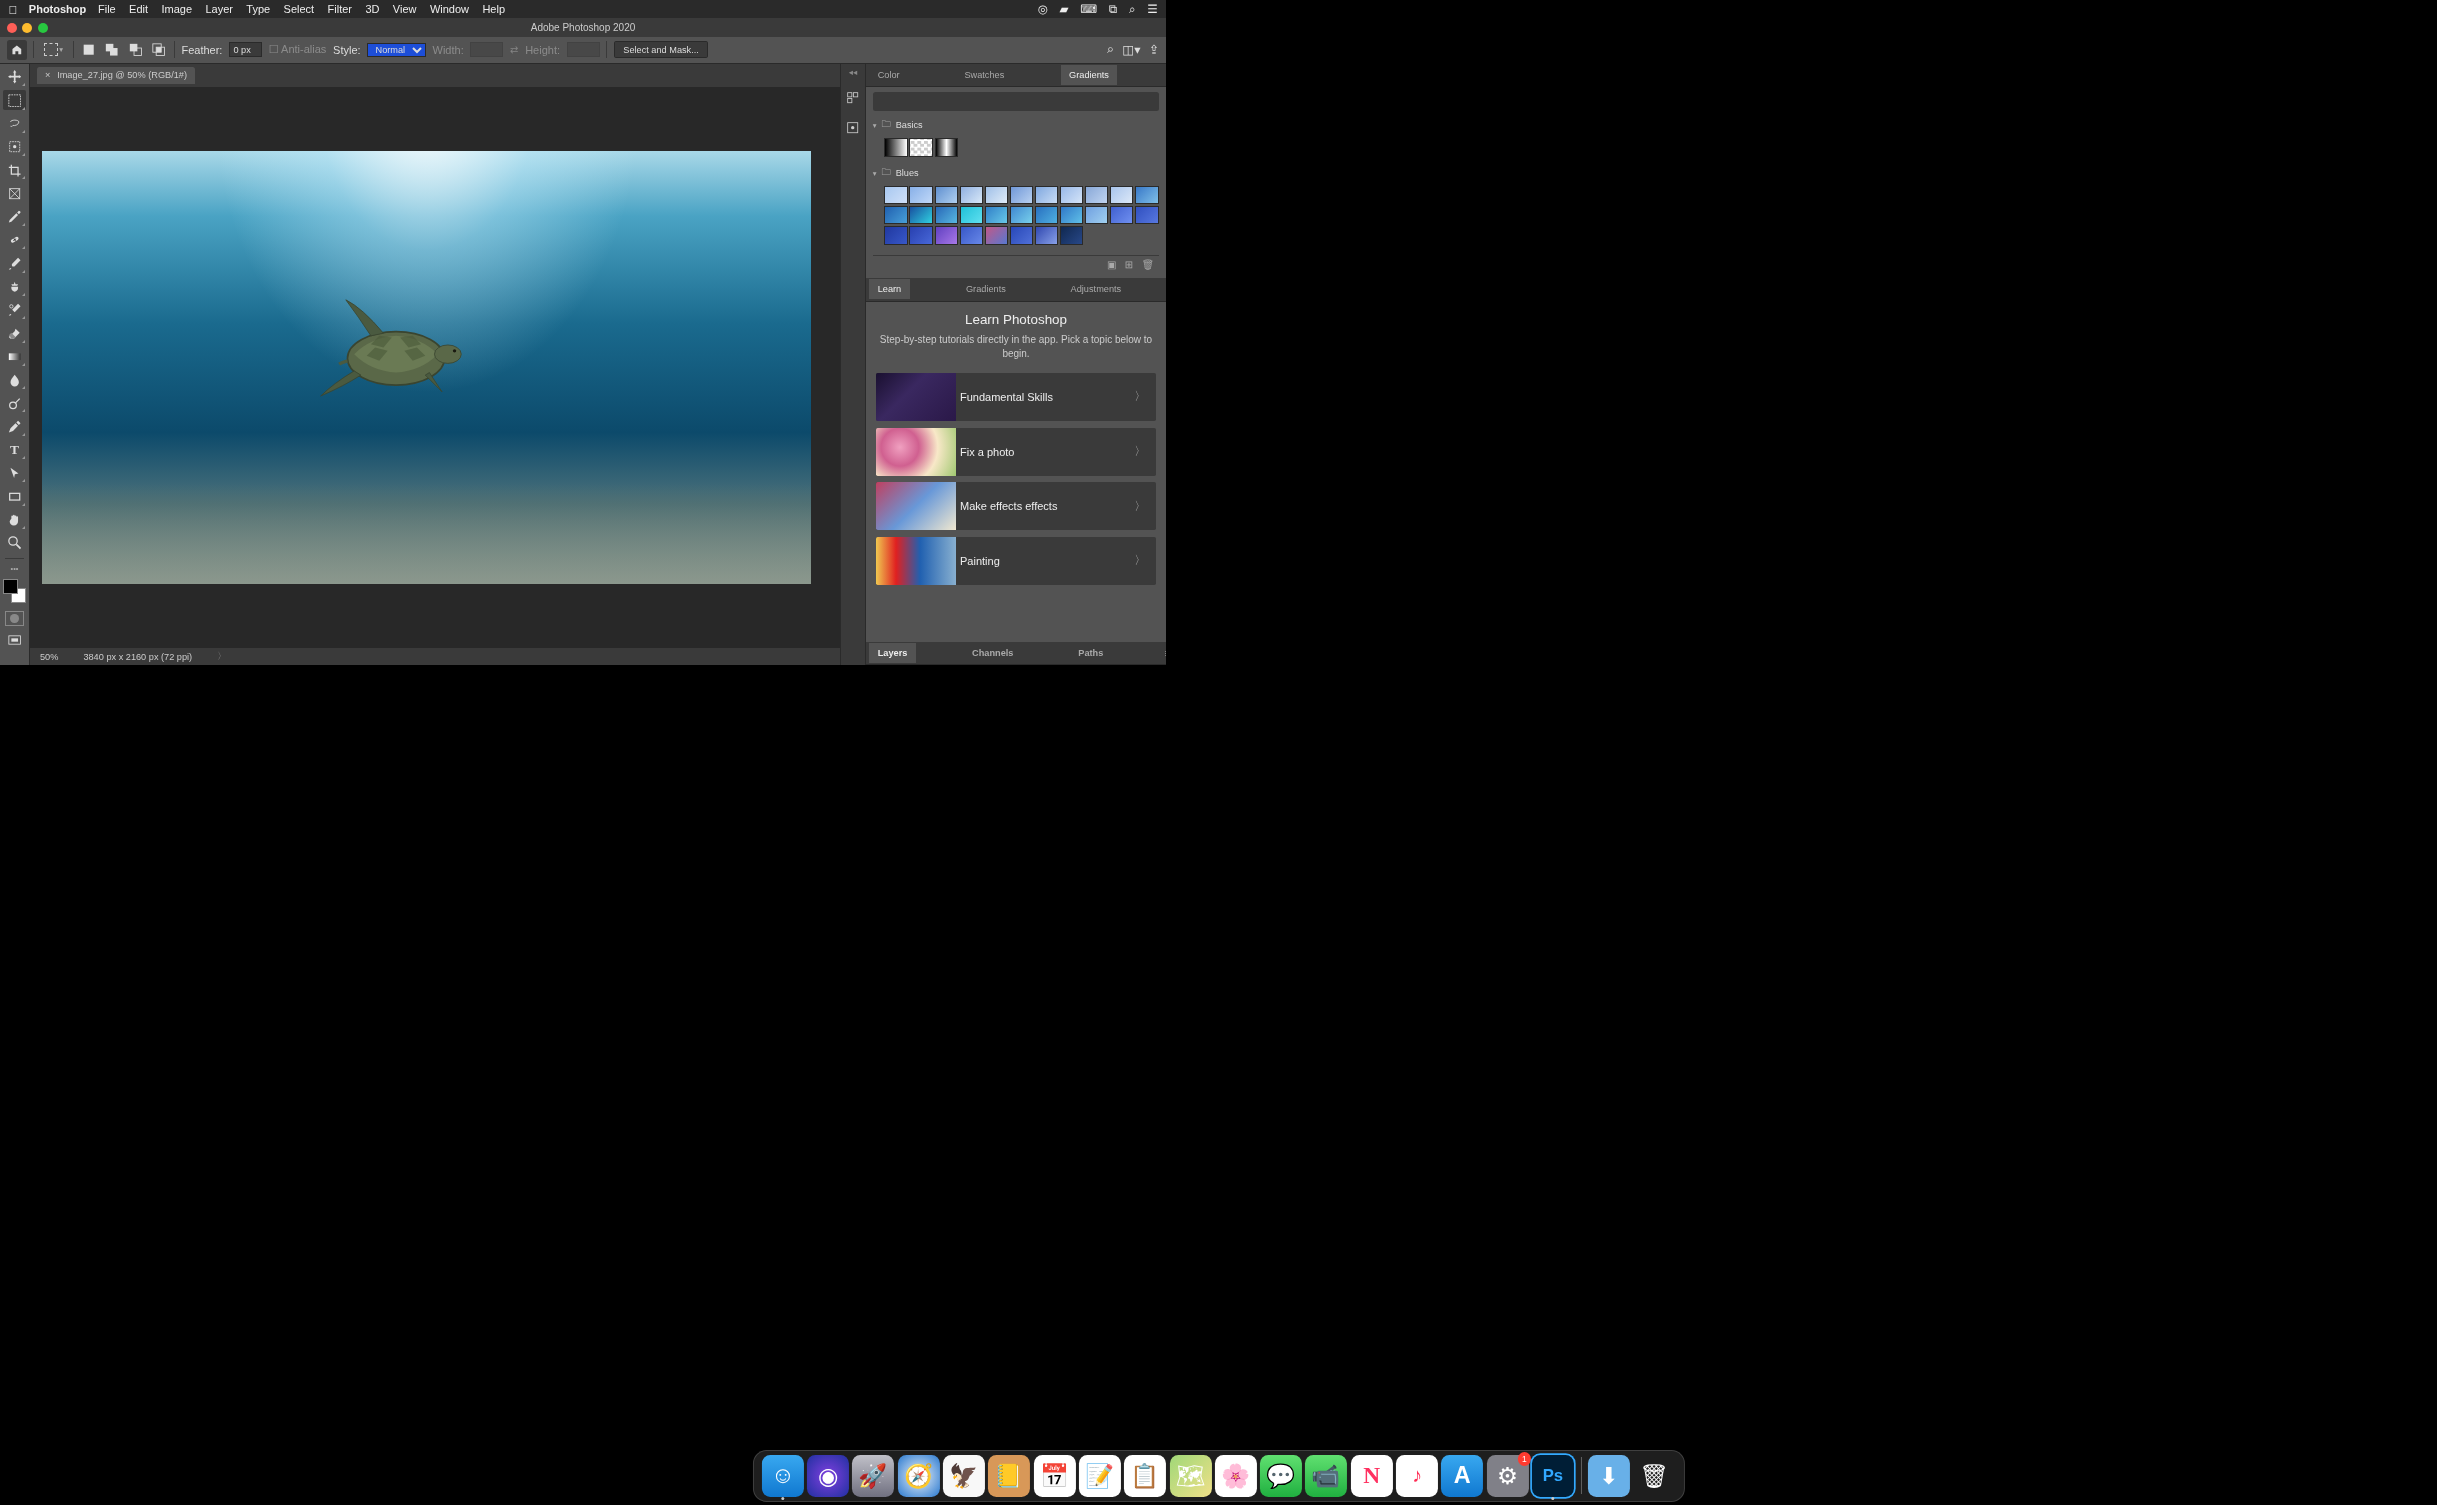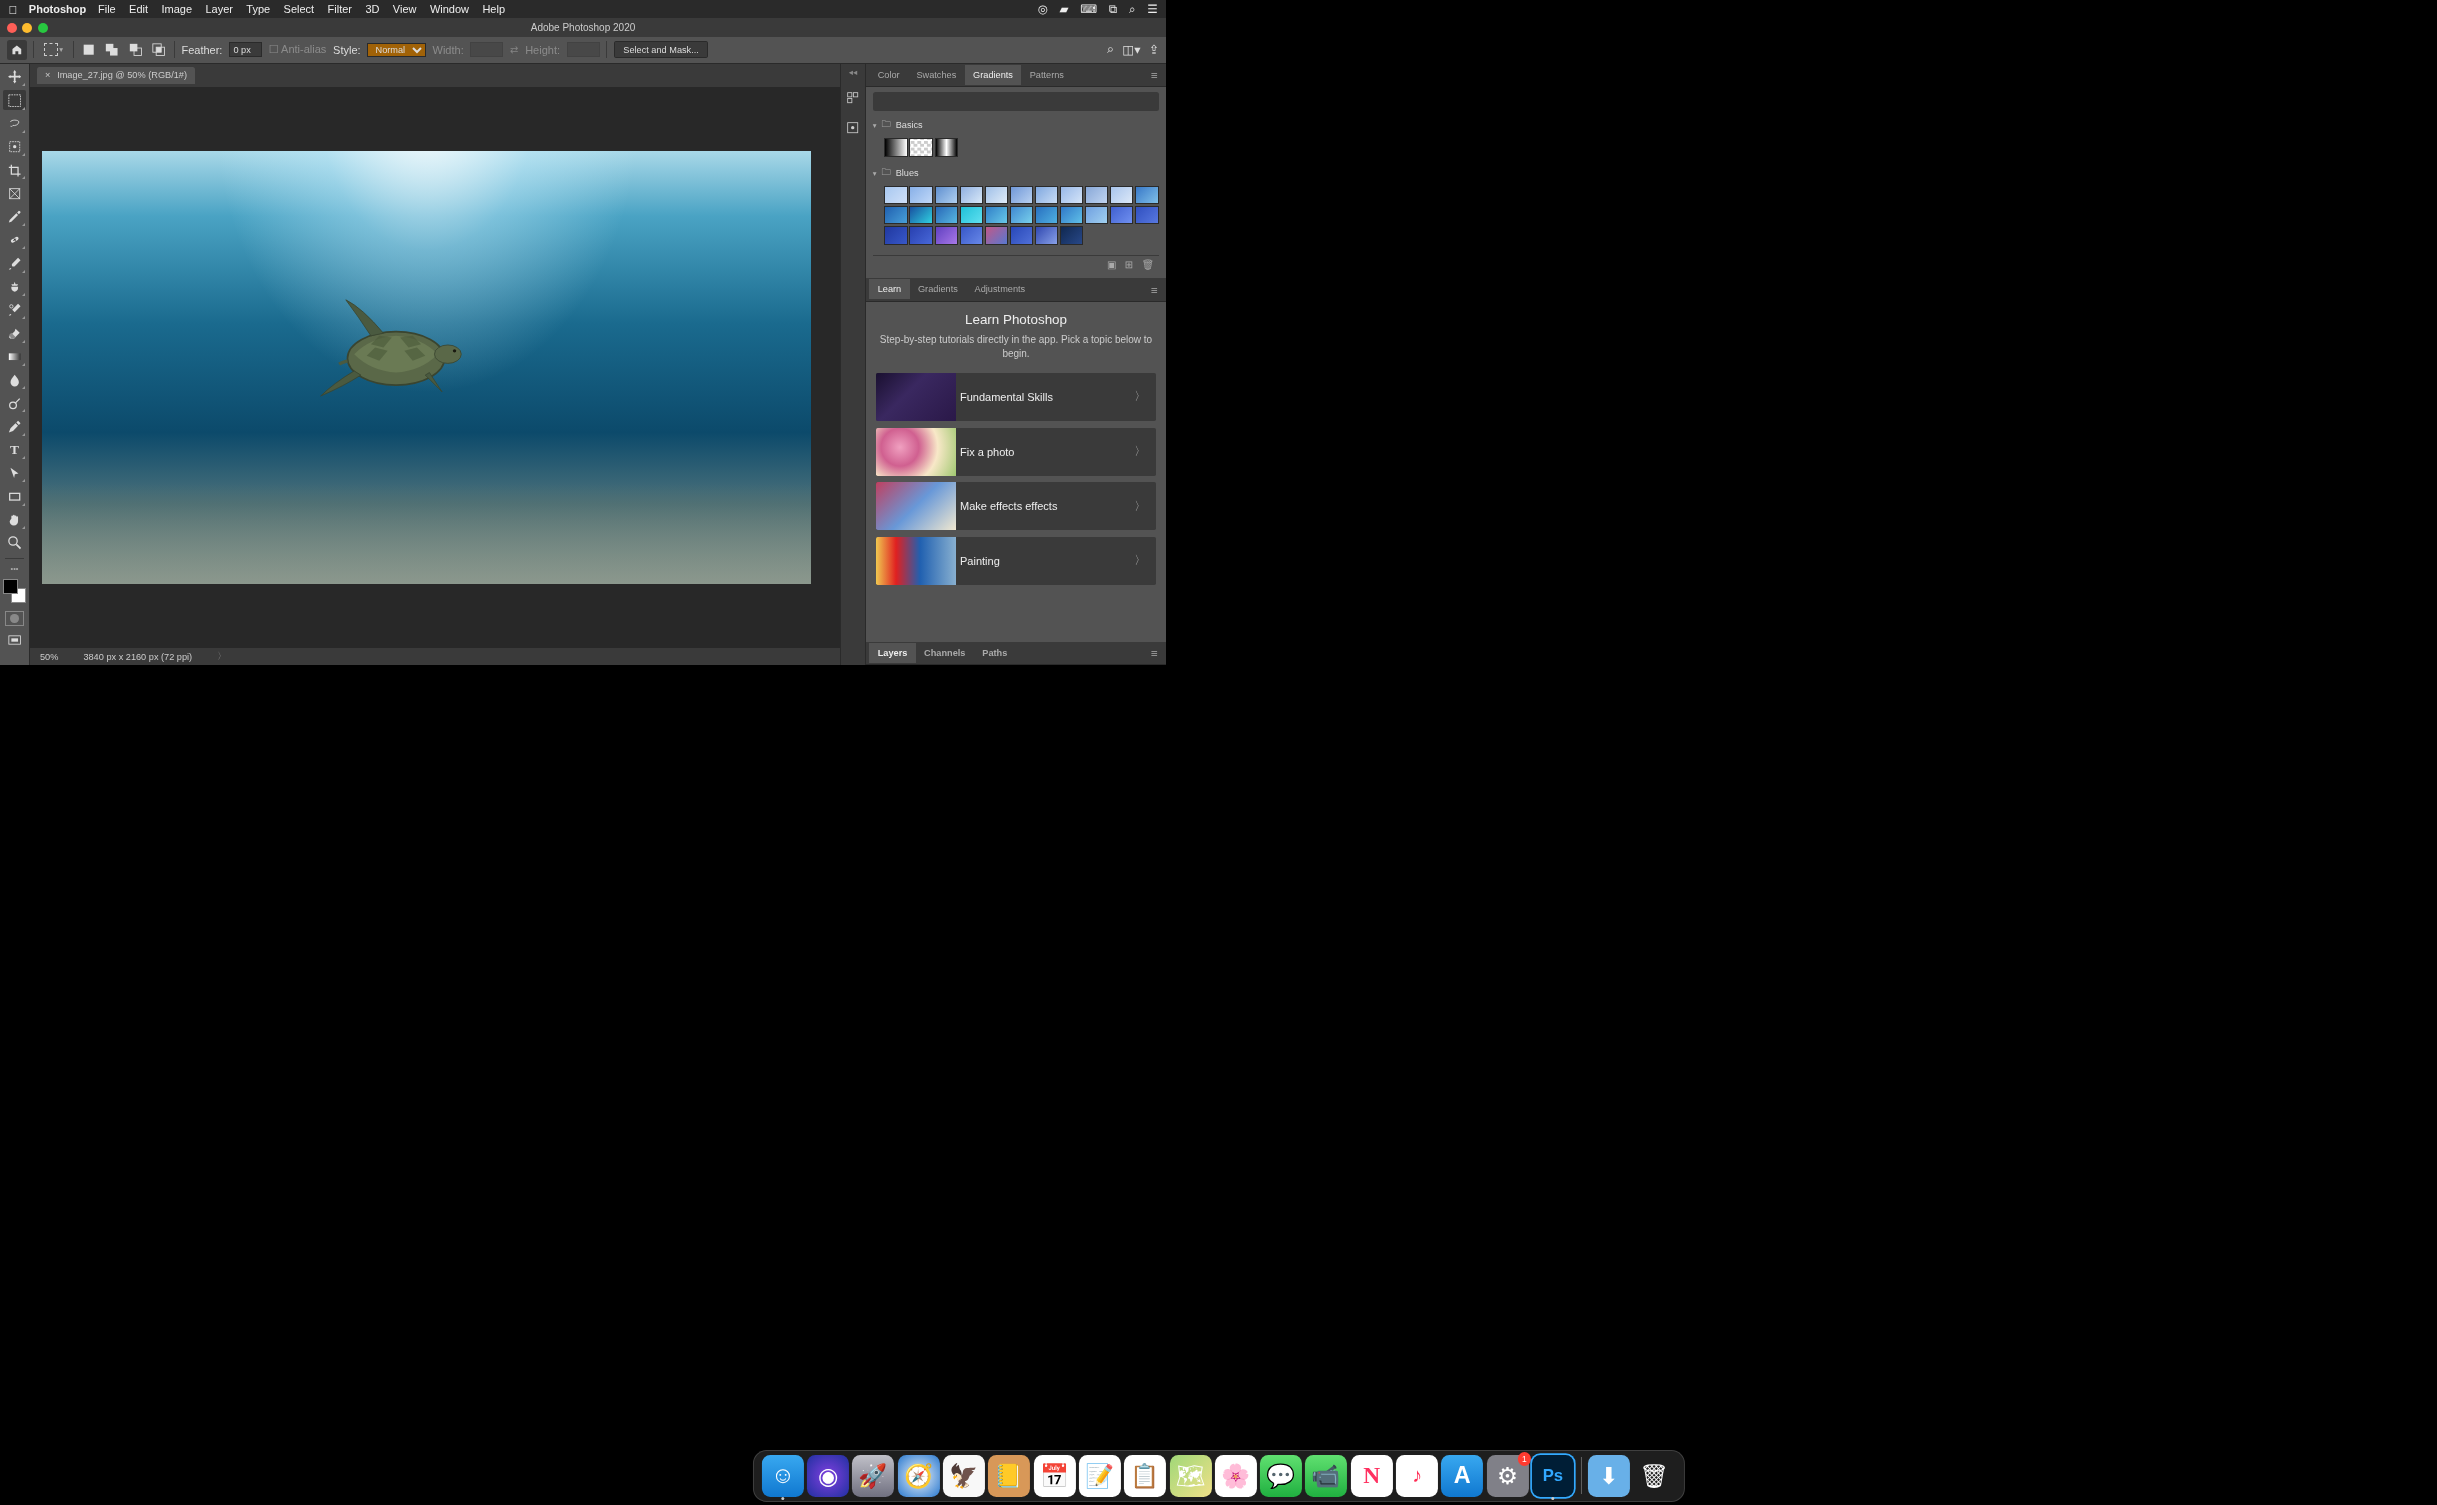--- a/index.html
+++ b/index.html
@@ -25,21 +25,21 @@
 
 .options-bar { height: 27px; background: #535353; display: flex; align-items: center; padding: 0 6.7px; gap: 6.7px; border-bottom: 0.8px solid #2a2a2a; }
 .options-bar .home-btn { width: 20px; height: 20px; background: #3a3a3a; border-radius: 2.5px; display: flex; align-items: center; justify-content: center; color: #ddd; }
 .options-bar .sep { width: 0.8px; height: 16.7px; background: #3a3a3a; }
 .options-bar .tool-preset { display: flex; align-items: center; gap: 1.7px; padding: 1.7px 3.3px; }
 .options-bar .tool-preset .sq { width: 13.4px; height: 13.4px; border: 0.8px dashed #ccc; }
 .options-bar .mode-btn { width: 16.7px; height: 16.7px; display: flex; align-items: center; justify-content: center; }
 .options-bar .mode-btn svg { width: 13.4px; height: 13.4px; }
 .options-bar .label { color: #ddd; font-size: 11px; }
 .options-bar .input-sm { width: 33px; height: 15px; background: #3a3a3a; border: 0.8px solid #2a2a2a; color: #ddd; font-size: 9.2px; padding: 0 3.3px; }
-.options-bar .select-sm { height: 14px; background: #a16207; border: 0.8px solid #2a2a2a; color: #ddd; font-size: 9.2px; padding: 0 3.3px; }
+.options-bar .select-sm { height: 14px; background: #1d4ed8; border: 0.8px solid #2a2a2a; color: #ddd; font-size: 9.2px; padding: 0 3.3px; }
 .options-bar .disabled { opacity: 0.4; }
 .options-bar .btn { background: #3a3a3a; border: 0.8px solid #2a2a2a; color: #ddd; padding: 2.5px 8.4px; font-size: 9.2px; border-radius: 1.7px; }
 .options-bar .right-tools { margin-left: auto; display: flex; gap: 8.4px; align-items: center; color: #ddd; }
 .options-bar .right-tools span { font-size: 12.5px; }
 
 
 .workspace { display: flex; height: calc(100% - 18.4px - 18.4px - 27px - 55px); }
 
 
 .toolbar { width: 30px; background: #535353; display: flex; flex-direction: column; align-items: center; padding: 3.3px 0; gap: 3.3px; border-right: 0.8px solid #2a2a2a; }
@@ -67,21 +67,21 @@
 .doc-status { height: 16.7px; background: #3a3a3a; display: flex; align-items: center; padding: 0 10px; gap: 25px; font-size: 9.2px; color: #ccc; }
 .doc-status .chev { color: #888; }
 
 
 .dock-collapsed { width: 25px; background: #3a3a3a; border-left: 0.8px solid #2a2a2a; display: flex; flex-direction: column; align-items: center; padding-top: 3.3px; gap: 11.7px;}
 .dock-collapsed .expand { color: #888; font-size: 8.4px; }
 .dock-collapsed .dock-icon { color: #ccc; font-size: 11.7px; width: 18.4px; height: 18.4px; display:flex; align-items:center; justify-content:center;}
 
 
 .panels { width: 301px; background: #535353; display: flex; flex-direction: column; border-left: 0.8px solid #2a2a2a; }
-.panel-tabs { height: 23.4px; background: #3a3a3a; display: flex; align-items: center; padding: 0 3.3px; border-bottom: 0.8px solid #2a2a2a; }
+.panel-tabs { height: 23.4px; background: #3a3a3a; display: flex; align-items: center; padding: 0 3.3px; border-bottom: 0.8px solid #2a2a2a; gap: 48px; }
 .panel-tab { padding: 5px 8.4px; font-size: 9.2px; color: #aaa; }
 .panel-tab.active { background: #535353; color: #eee; }
 .panel-tabs .menu-icon { margin-left: auto; color: #aaa; padding: 0 5px; font-size: 11.7px; }
 .panel-body { flex: 0 0 auto; }
 
 .gradients-panel { padding: 5px 6.7px; }
 .grad-search { height: 18.4px; background: #3a3a3a; border-radius: 2.5px; margin-bottom: 5px; }
 .grad-folder { display: flex; align-items: center; gap: 5px; padding: 1.7px 0; font-size: 9.2px; color: #ddd; }
 .grad-folder .arrow { font-size: 7.5px; color: #aaa; }
 .grad-row { display: flex; flex-wrap: wrap; gap: 1.7px; padding: 3.3px 0 6.7px 11.7px; }

